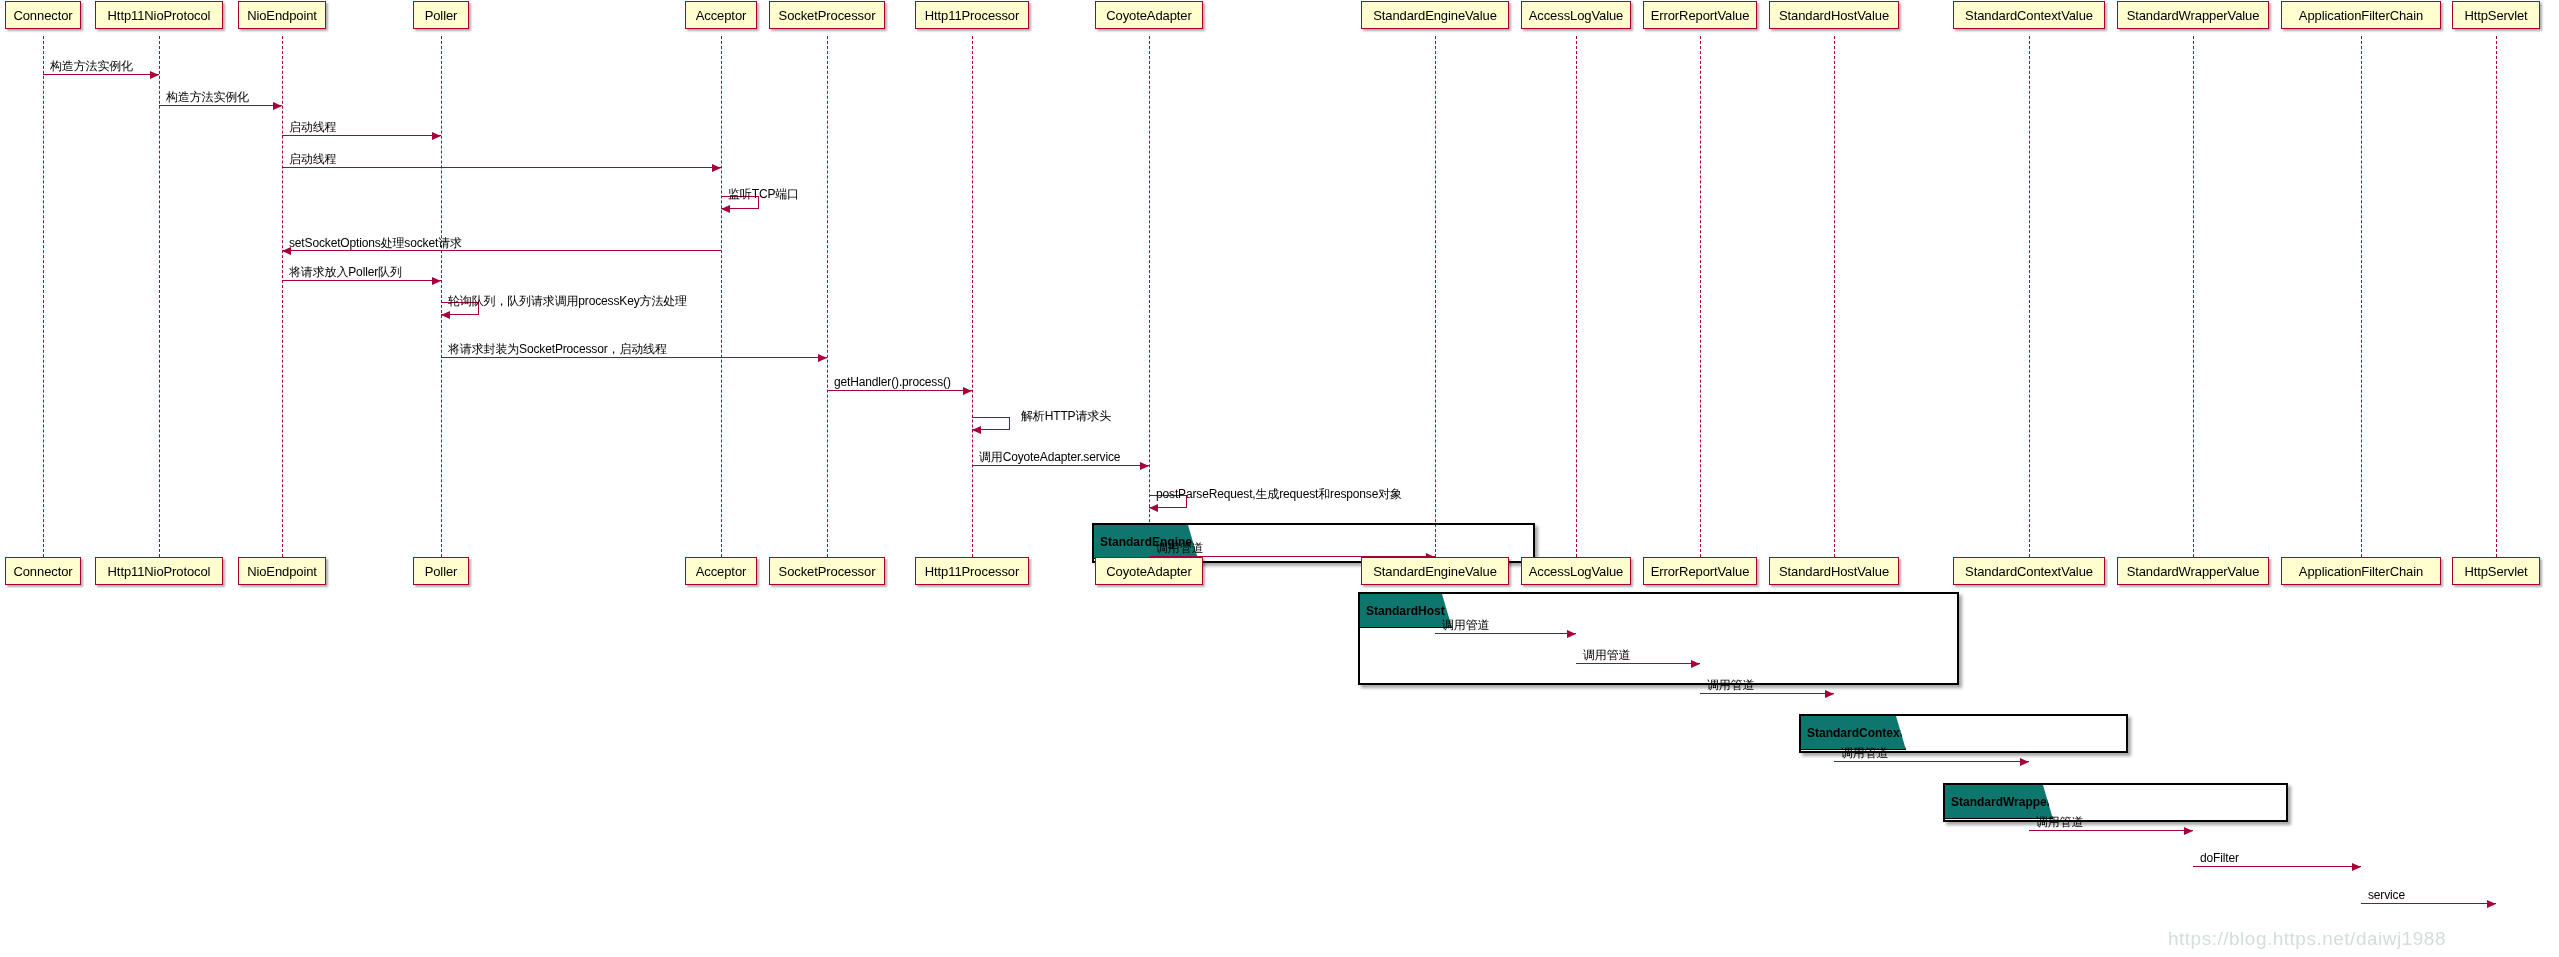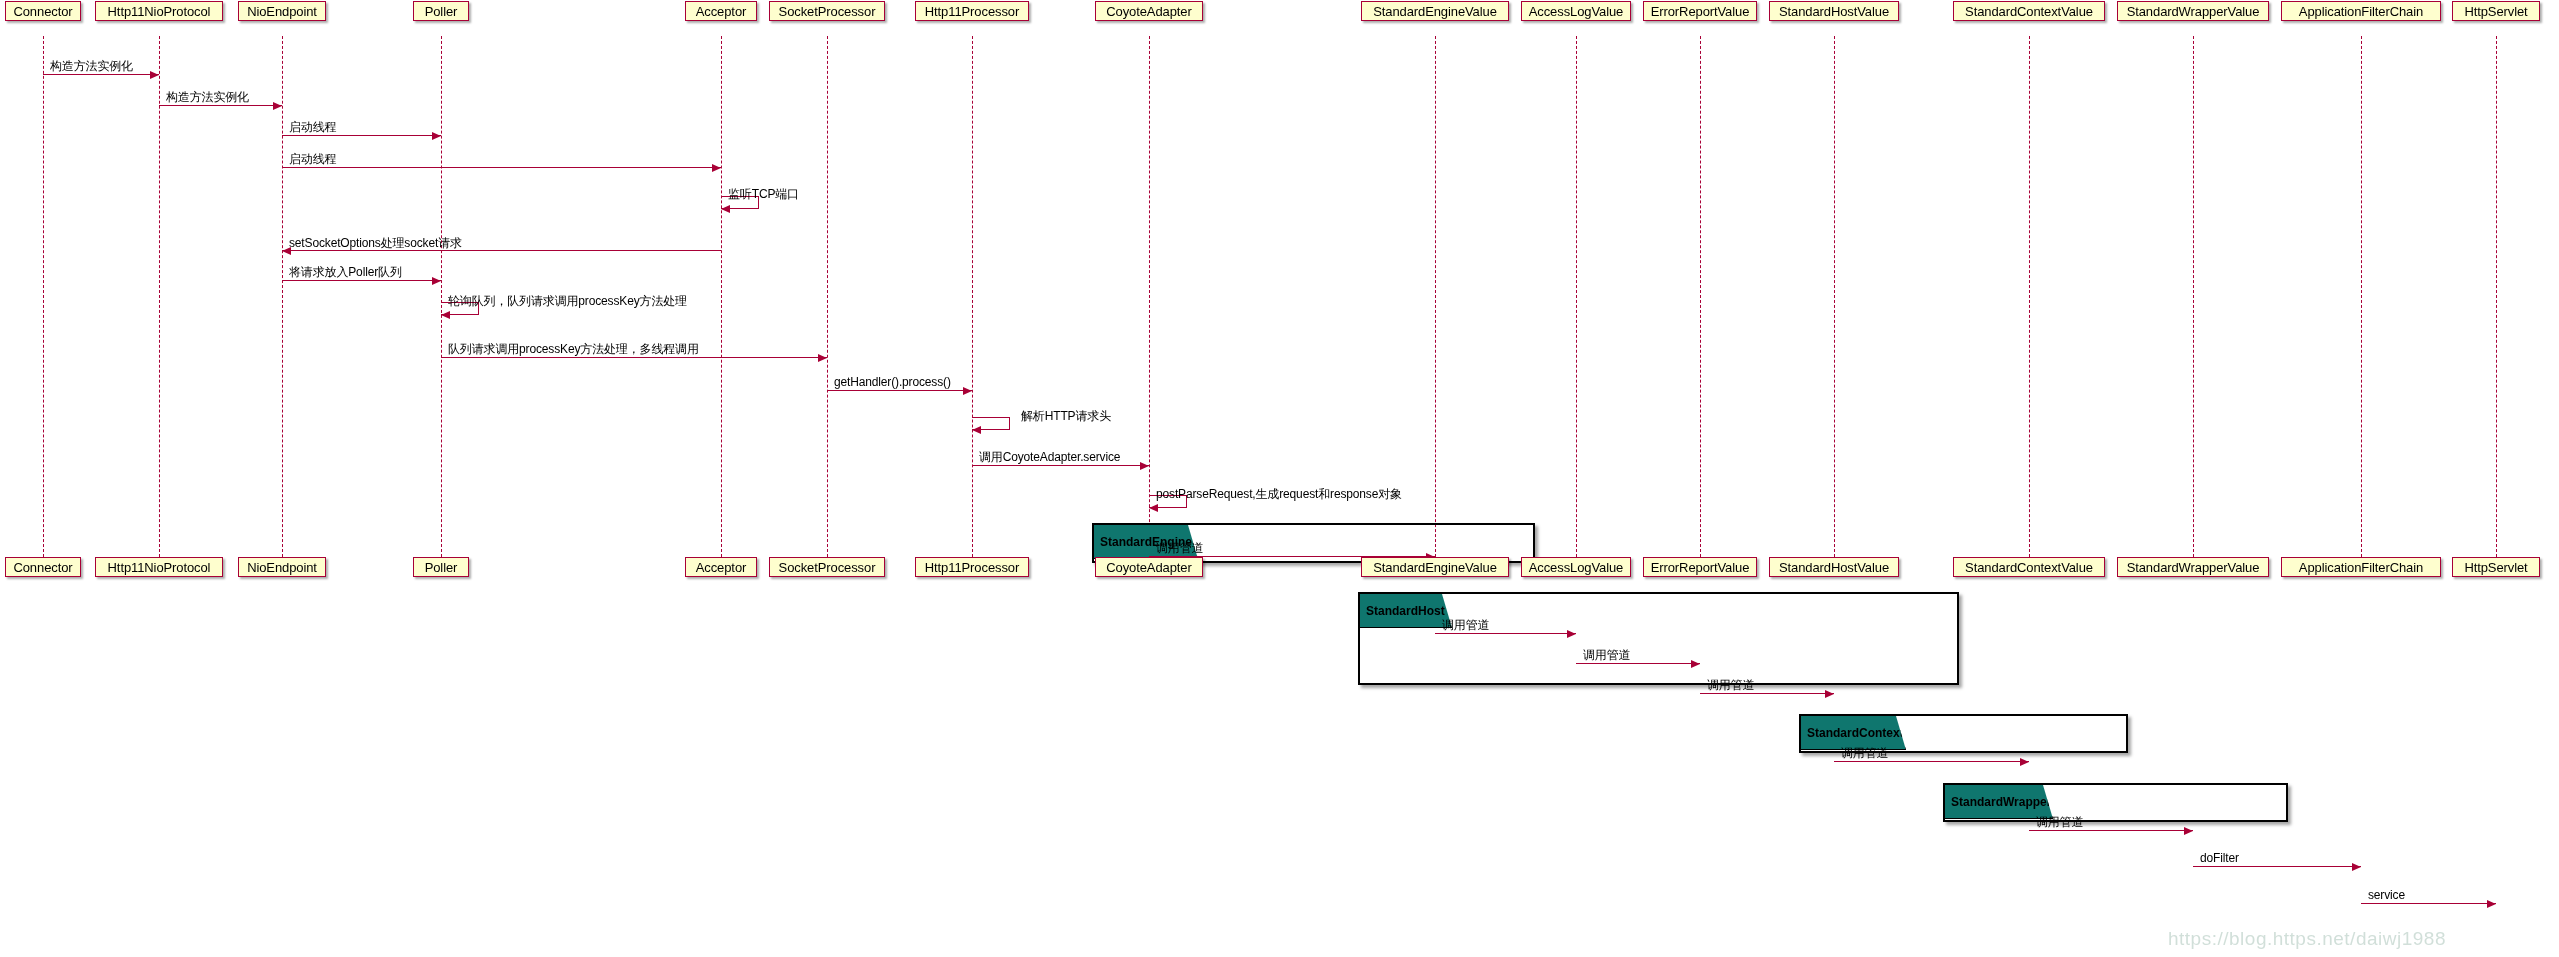--- a/index.html
+++ b/index.html
@@ -12,21 +12,21 @@
     position:absolute;
     box-sizing:border-box;
     background:#FEFECE;
     border:1.5px solid #A80036;
     color:#000000;
     font-size:13px;
     line-height:1;
     display:flex;
     align-items:center;
     justify-content:center;
-    height:20px;
+    height:28px;
     white-space:nowrap;
     box-shadow:2px 2px 2px rgba(0,0,0,0.32);
     letter-spacing:-0.1px;
   }
 
   
   .lifeline{
     position:absolute;
     width:0;
     border-left:1.5px dashed #A80036;
@@ -159,21 +159,21 @@
       <div class="arrow-head left" style="left: 282px; top: 246.5px;"></div>
       <div class="msg-label" style="left: 289px; top: 237px;">setSocketOptions处理socket请求</div>
       <div class="arrow-line" style="left: 282px; top: 280px; width: 159px;"></div>
       <div class="arrow-head right" style="left: 432px; top: 276.5px;"></div>
       <div class="msg-label" style="left: 289px; top: 266px;">将请求放入Poller队列</div>
       <div class="selfmsg" style="left: 441px; top: 302px; width: 38px;"></div>
       <div class="arrow-head left" style="left: 441px; top: 311px;"></div>
       <div class="msg-label" style="left: 448px; top: 295px;">轮询队列，队列请求调用processKey方法处理</div>
       <div class="arrow-line" style="left: 441px; top: 357px; width: 386px;"></div>
       <div class="arrow-head right" style="left: 818px; top: 353.5px;"></div>
-      <div class="msg-label" style="left: 448px; top: 343px;">队列请求调用processKey方法处理，多线程调用</div>
+      <div class="msg-label" style="left: 448px; top: 343px;">将请求封装为SocketProcessor，启动线程</div>
       <div class="arrow-line" style="left: 827px; top: 390px; width: 145px;"></div>
       <div class="arrow-head right" style="left: 963px; top: 386.5px;"></div>
       <div class="msg-label" style="left: 834px; top: 376px;">getHandler().process()</div>
       <div class="selfmsg" style="left: 972px; top: 417px; width: 38px;"></div>
       <div class="arrow-head left" style="left: 972px; top: 426px;"></div>
       <div class="msg-label" style="left: 1021px; top: 410px;">解析HTTP请求头</div>
       <div class="arrow-line" style="left: 972px; top: 465px; width: 177px;"></div>
       <div class="arrow-head right" style="left: 1140px; top: 461.5px;"></div>
       <div class="msg-label" style="left: 979px; top: 451px;">调用CoyoteAdapter.service</div>
       <div class="selfmsg" style="left: 1149px; top: 495px; width: 38px;"></div>

